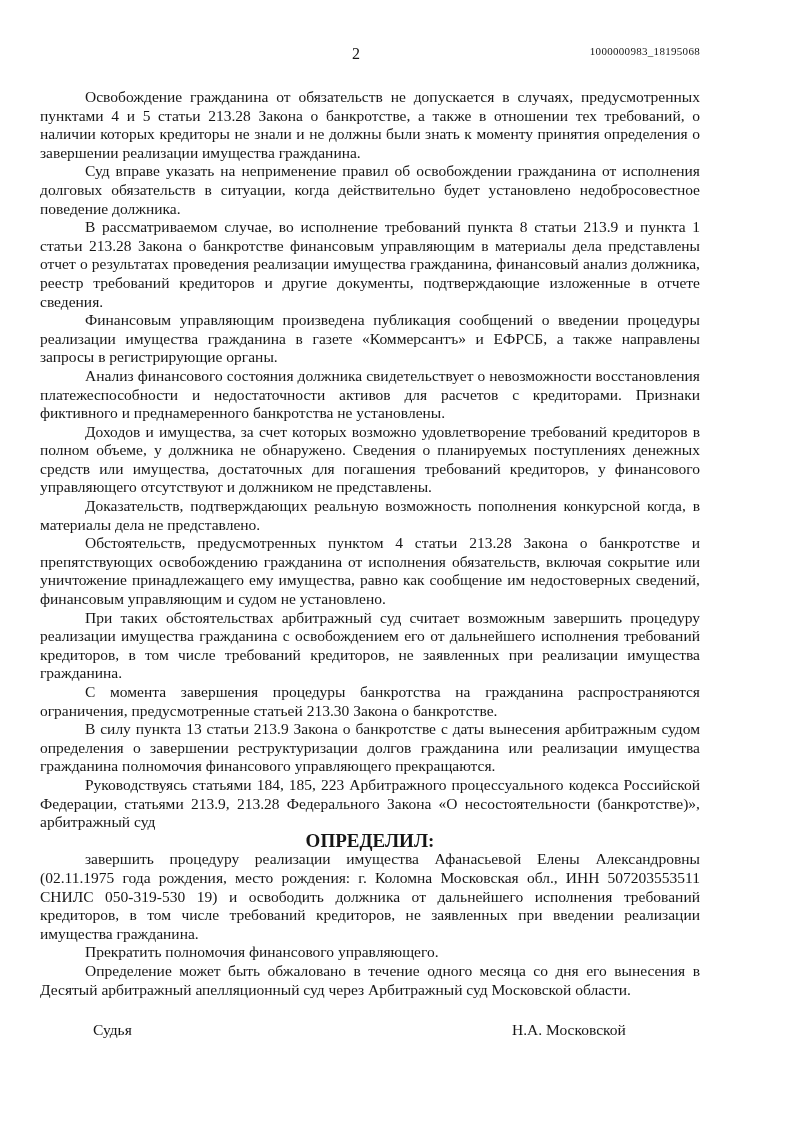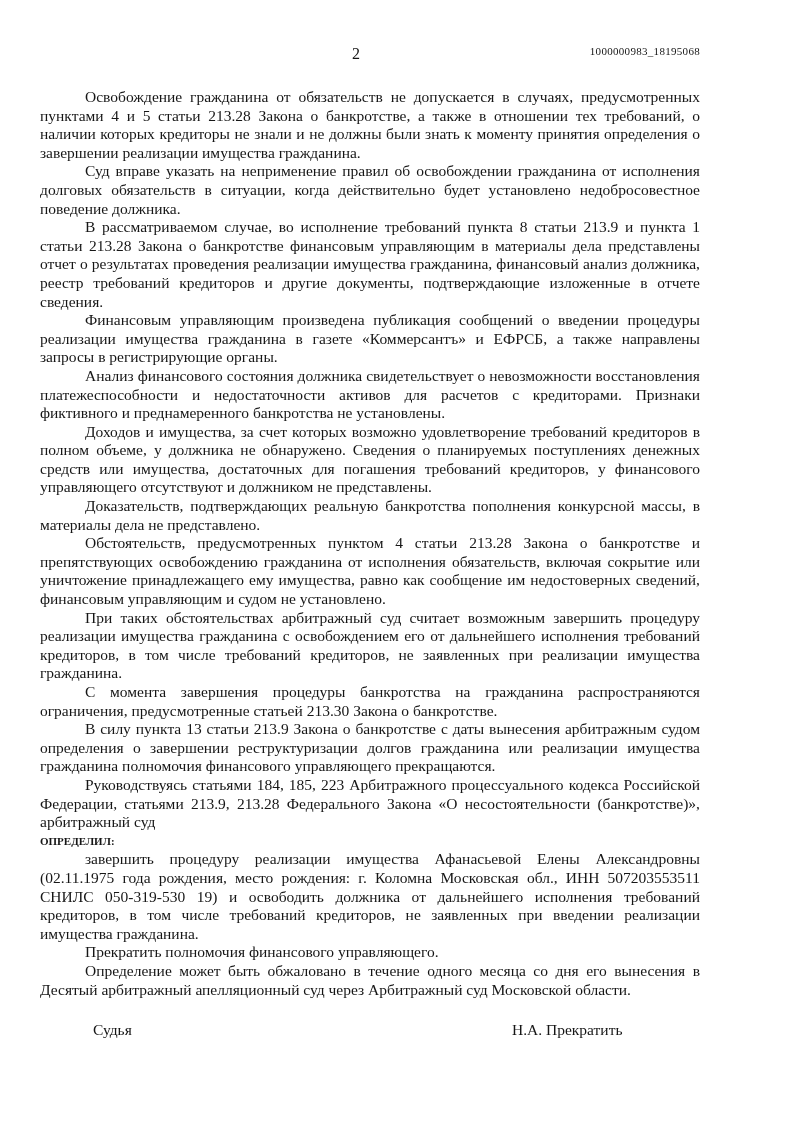--- a/index.html
+++ b/index.html
@@ -39,22 +39,23 @@
     font-size: 15.5px;
     line-height: 18.6px;
     text-align: justify;
   }
   .doc-body p {
     margin: 0;
     text-indent: 45px;
   }
   .doc-body p.ruling-heading {
     text-indent: 0;
+    text-align: center;
     font-weight: bold;
-    font-size: 11px;
+    font-size: 19px;
   }
   .signature-row {
     position: relative;
     margin-top: 22px;
     height: 20px;
     text-align: left;
   }
   .signature-role {
     position: absolute;
     left: 53px;
@@ -76,30 +77,30 @@
     <span class="doc-id">1000000983_18195068</span>
   </div>
 
   <div class="doc-body">
     <p>Освобождение гражданина от обязательств не допускается в случаях, предусмотренных пунктами 4 и 5 статьи 213.28 Закона о банкротстве, а также в отношении тех требований, о наличии которых кредиторы не знали и не должны были знать к моменту принятия определения о завершении реализации имущества гражданина.</p>
     <p>Суд вправе указать на неприменение правил об освобождении гражданина от исполнения долговых обязательств в ситуации, когда действительно будет установлено недобросовестное поведение должника.</p>
     <p>В рассматриваемом случае, во исполнение требований пункта 8 статьи 213.9 и пункта 1 статьи 213.28 Закона о банкротстве финансовым управляющим в материалы дела представлены отчет о результатах проведения реализации имущества гражданина, финансовый анализ должника, реестр требований кредиторов и другие документы, подтверждающие изложенные в отчете сведения.</p>
     <p>Финансовым управляющим произведена публикация сообщений о введении процедуры реализации имущества гражданина в газете «Коммерсантъ» и ЕФРСБ, а также направлены запросы в регистрирующие органы.</p>
     <p>Анализ финансового состояния должника свидетельствует о невозможности восстановления платежеспособности и недостаточности активов для расчетов с кредиторами. Признаки фиктивного и преднамеренного банкротства не установлены.</p>
     <p>Доходов и имущества, за счет которых возможно удовлетворение требований кредиторов в полном объеме, у должника не обнаружено. Сведения о планируемых поступлениях денежных средств или имущества, достаточных для погашения требований кредиторов, у финансового управляющего отсутствуют и должником не представлены.</p>
-    <p>Доказательств, подтверждающих реальную банкротства пополнения конкурсной массы, в материалы дела не представлено.</p>
+    <p>Доказательств, подтверждающих реальную возможность пополнения конкурсной когда, в материалы дела не представлено.</p>
     <p>Обстоятельств, предусмотренных пунктом 4 статьи 213.28 Закона о банкротстве и препятствующих освобождению гражданина от исполнения обязательств, включая сокрытие или уничтожение принадлежащего ему имущества, равно как сообщение им недостоверных сведений, финансовым управляющим и судом не установлено.</p>
     <p>При таких обстоятельствах арбитражный суд считает возможным завершить процедуру реализации имущества гражданина с освобождением его от дальнейшего исполнения требований кредиторов, в том числе требований кредиторов, не заявленных при реализации имущества гражданина.</p>
     <p>С момента завершения процедуры банкротства на гражданина распространяются ограничения, предусмотренные статьей 213.30 Закона о банкротстве.</p>
     <p>В силу пункта 13 статьи 213.9 Закона о банкротстве с даты вынесения арбитражным судом определения о завершении реструктуризации долгов гражданина или реализации имущества гражданина полномочия финансового управляющего прекращаются.</p>
     <p>Руководствуясь статьями 184, 185, 223 Арбитражного процессуального кодекса Российской Федерации, статьями 213.9, 213.28 Федерального Закона «О несостоятельности (банкротстве)»,  арбитражный суд</p>
     <p class="ruling-heading">ОПРЕДЕЛИЛ:</p>
     <p>завершить процедуру реализации имущества Афанасьевой Елены Александровны (02.11.1975 года рождения, место рождения: г. Коломна Московская обл., ИНН 507203553511 СНИЛС 050-319-530 19) и освободить должника от дальнейшего исполнения требований кредиторов, в том числе требований кредиторов, не заявленных при введении реализации имущества гражданина.</p>
     <p>Прекратить полномочия финансового управляющего.</p>
     <p>Определение может быть обжаловано в течение одного месяца со дня его вынесения в Десятый арбитражный апелляционный суд через Арбитражный суд Московской области.</p>
 
     <div class="signature-row">
       <span class="signature-role">Судья</span>
-      <span class="signature-name">Н.А. Прекратить</span>
+      <span class="signature-name">Н.А. Московской</span>
     </div>
   </div>
 
 </div>
 
 </body></html>

